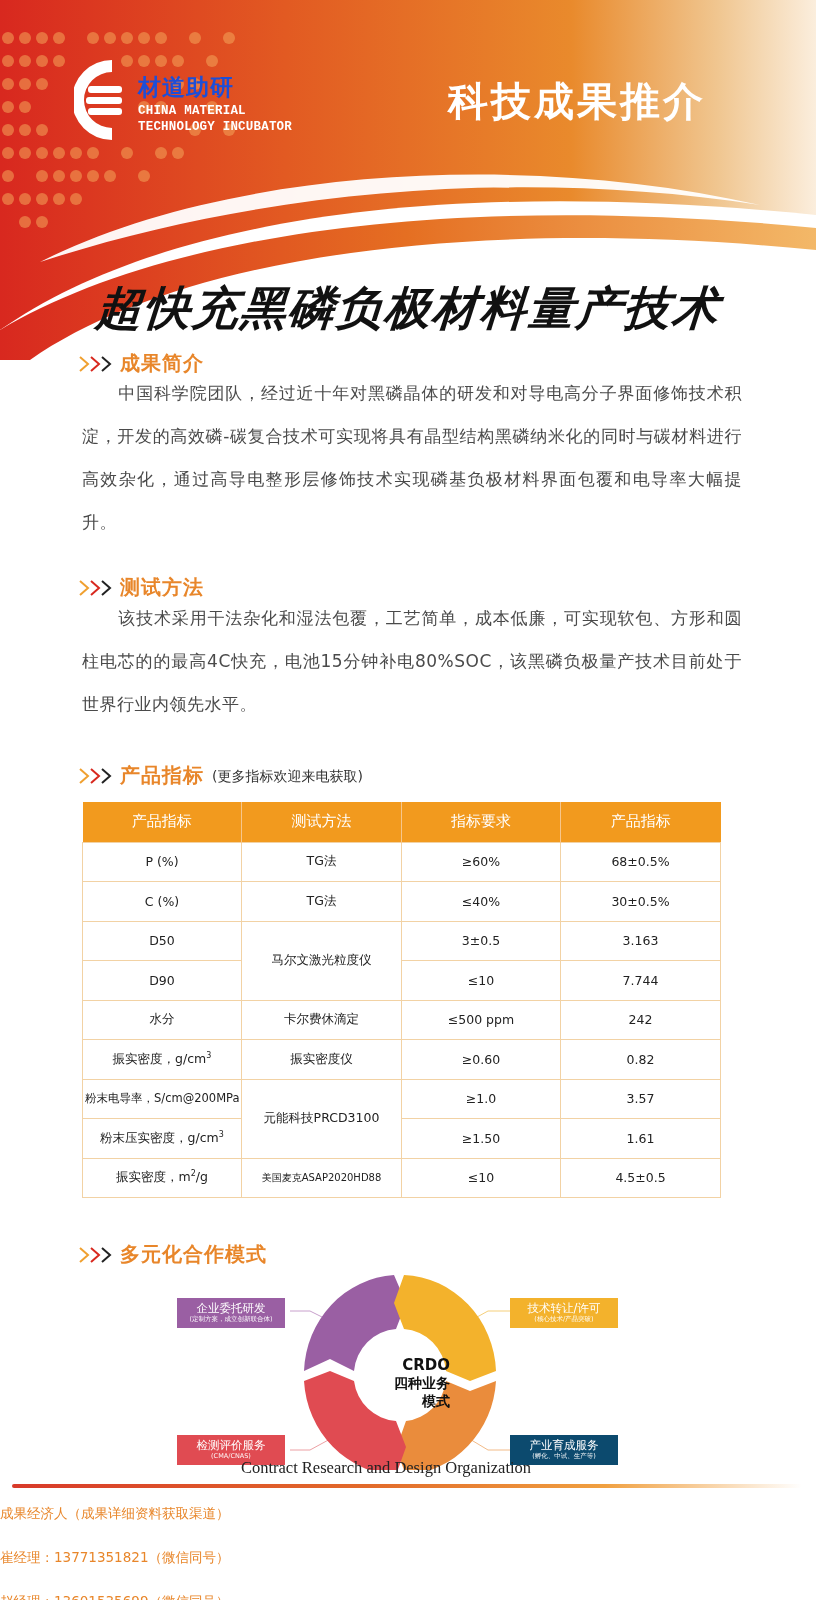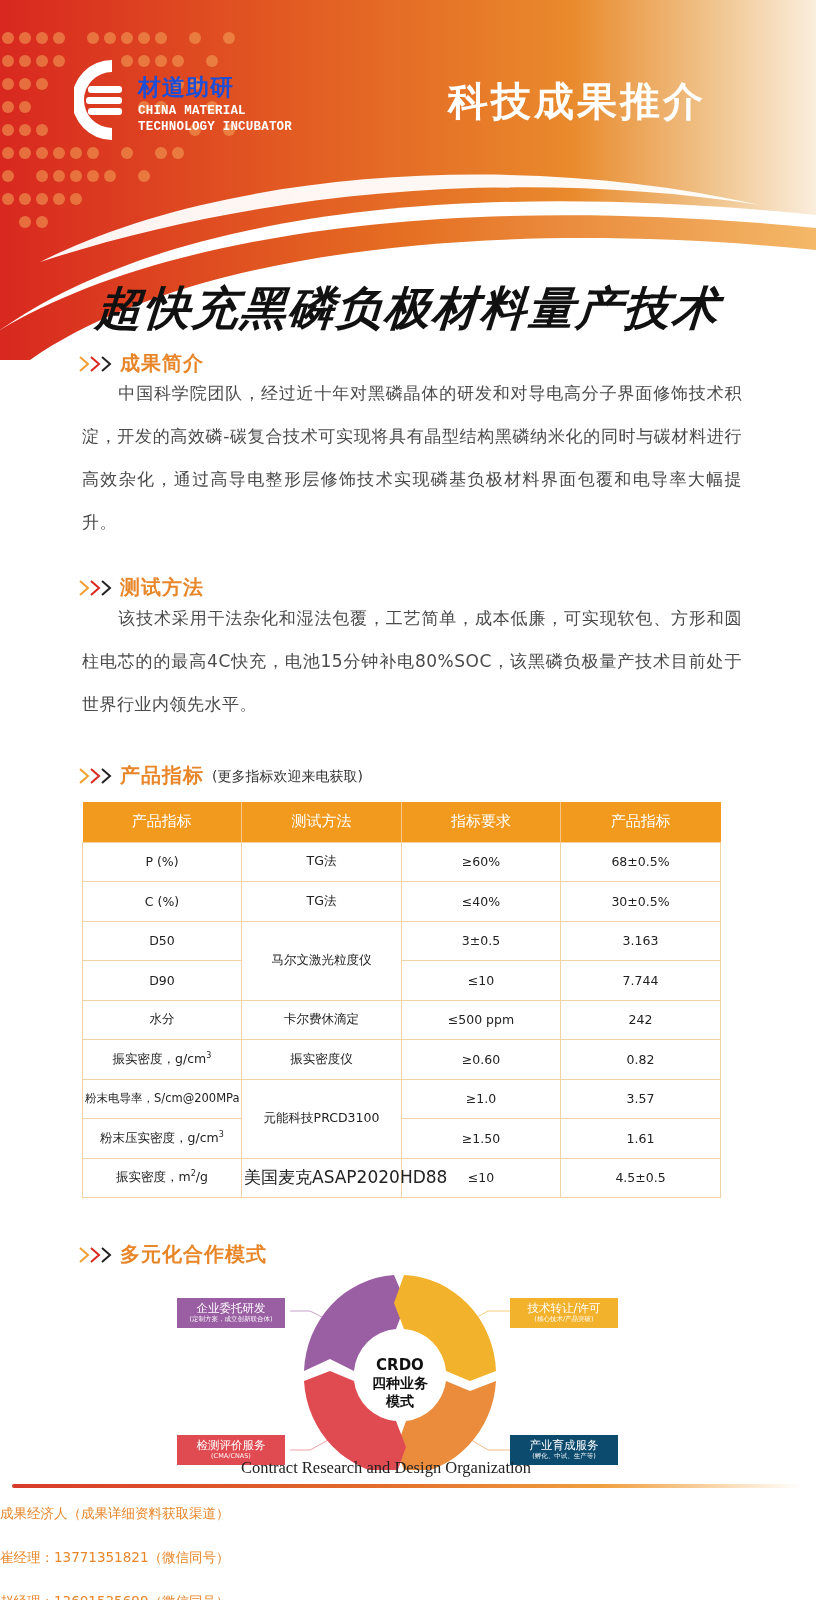--- a/index.html
+++ b/index.html
@@ -37,21 +37,21 @@
   .spec-table col.c1 { width: 159px; } .spec-table col.c2 { width: 160px; }
   .spec-table col.c3 { width: 159px; } .spec-table col.c4 { width: 160px; }
   sup { font-size: 8px; }
 
   
   .coop { position: absolute; left: 0; top: 1270px; width: 816px; height: 200px; }
   .coop-svg { position: absolute; left: 0; top: 0; }
   .coop-label { position: absolute; width: 108px; height: 30px; color: #fff; text-align: center; padding-top: 3px; }
   .coop-label .t { font-size: 11.5px; line-height: 14px; display: block; }
   .coop-label .s { font-size: 6.5px; line-height: 9px; display: block; opacity: 0.95; }
-  .center-text { position: absolute; left: 350px; top: 1356px; width: 100px; text-align: center; font-weight: bold; color: #111; }
+  .center-text { position: absolute; left: 350px; top: 1356px; width: 100px; text-align: right; font-weight: bold; color: #111; }
   .center-text .l1 { font-size: 15px; line-height: 18px; display: block; }
   .center-text .l2 { font-size: 14px; line-height: 18px; display: block; }
 
   .crdo-caption { position: absolute; left: 0; width: 772px; top: 1458px; text-align: center; font-family: "Liberation Serif", serif; font-size: 16.5px; color: #222; }
   .footer-line { position: absolute; left: 12px; top: 1484px; width: 790px; height: 4px; background: linear-gradient(90deg, #d83a2a 0%, #e26a2a 45%, #f0a040 75%, rgba(255,255,255,0) 100%); border-radius: 2px; }
   .footer { position: absolute; left: 0; width: 816px; top: 1505px; display: flex; justify-content: center; gap: 26px; font-size: 13.5px; color: #e8862a; flex-direction: column; }
 </style>
 </head>
 <body>
 
@@ -247,21 +247,21 @@
       <td>≥1.0</td>
       <td>3.57</td>
     </tr>
     <tr>
       <td><span>粉末压实密度，g/cm</span><sup>3</sup></td>
       <td>≥1.50</td>
       <td>1.61</td>
     </tr>
     <tr>
       <td><span>振实密度，m</span><sup>2</sup><span>/g</span></td>
-      <td style="font-size:17px;">美国麦克ASAP2020HD88</td>
+      <td style="font-size:10px;">美国麦克ASAP2020HD88</td>
       <td>≤10</td>
       <td>4.5±0.5</td>
     </tr>
   </tbody>
 </table>
 
 <div class="sec-head" style="top:1241px;">
   <svg class="chev" viewBox="0 0 38 20">
     <polyline points="2,3 10,10 2,17" fill="none" stroke="#f0a030" stroke-width="2"></polyline>
     <polyline points="13,3 21,10 13,17" fill="none" stroke="#d8281f" stroke-width="2"></polyline>

